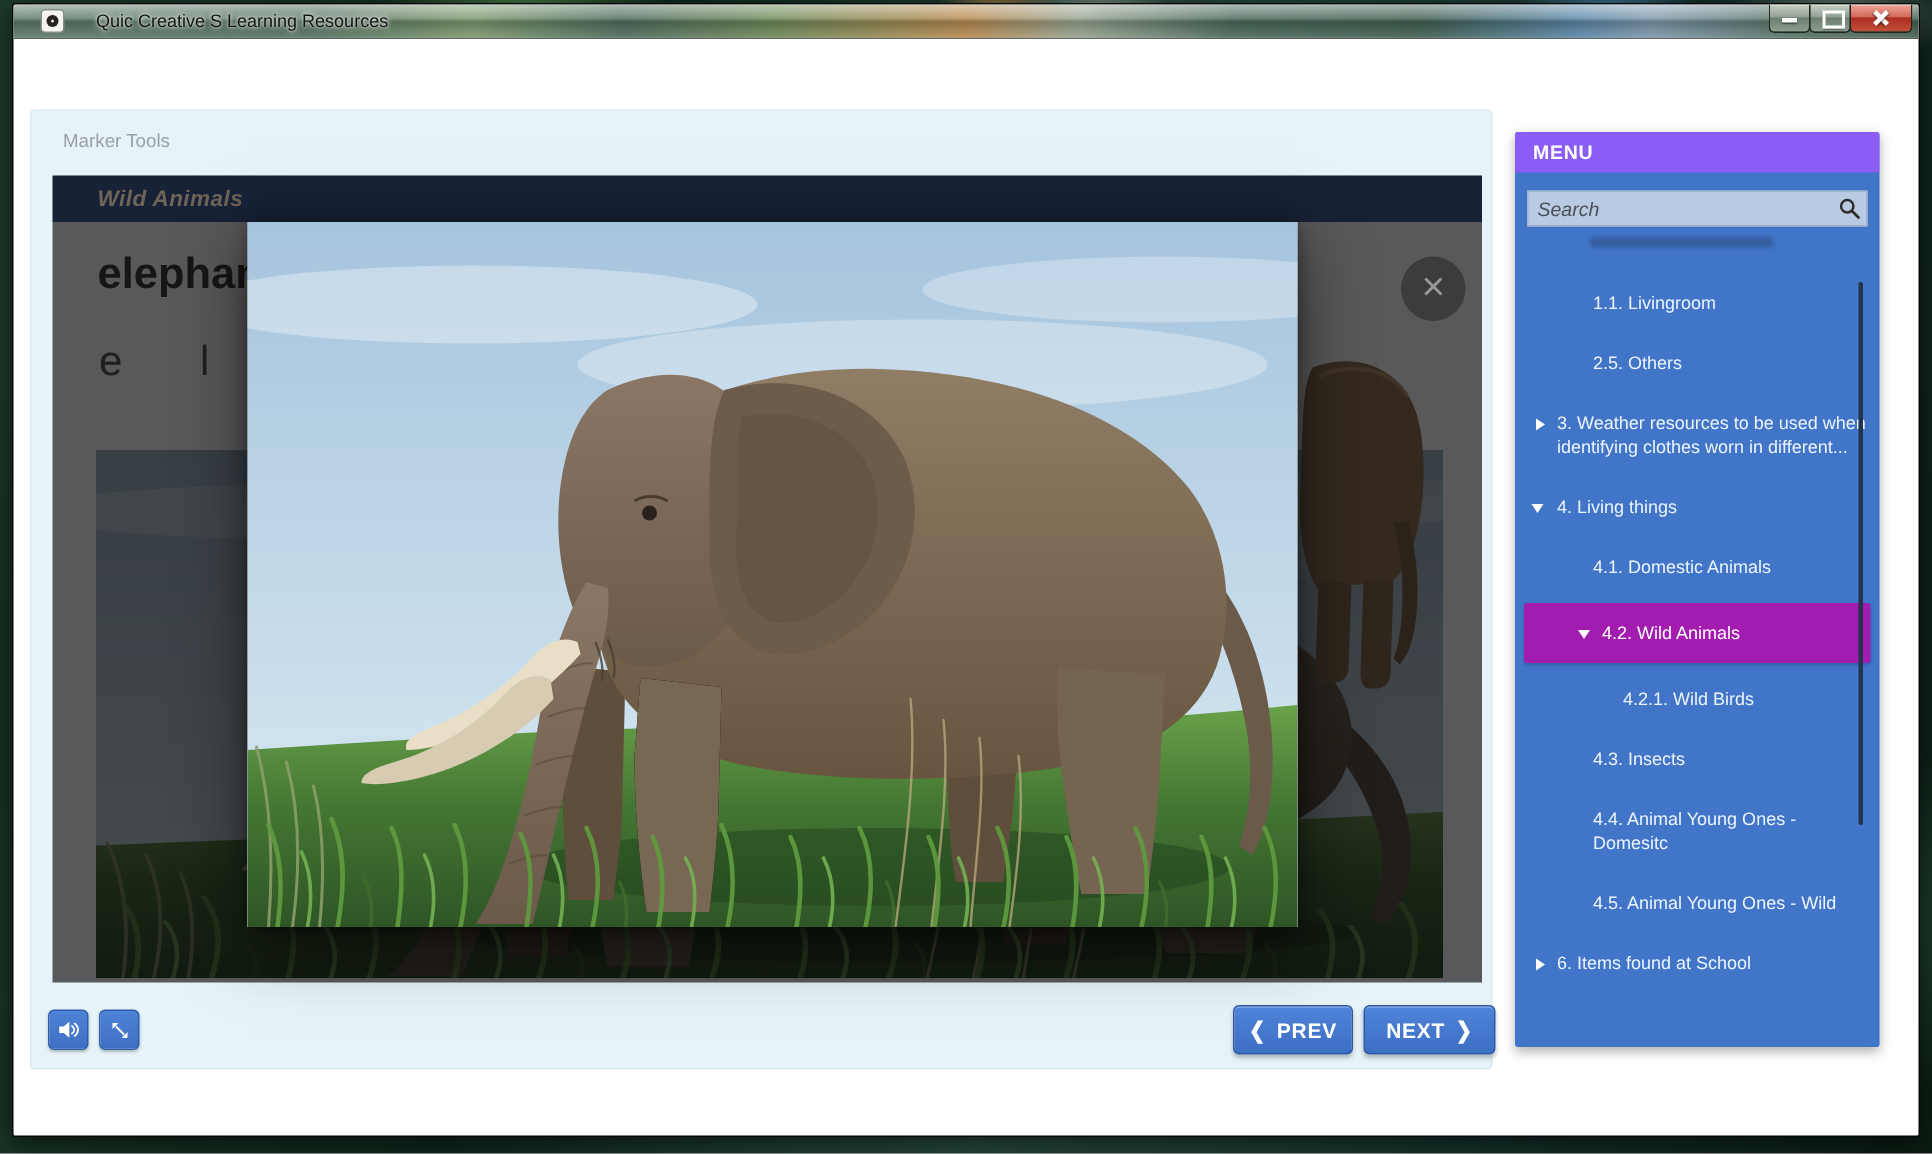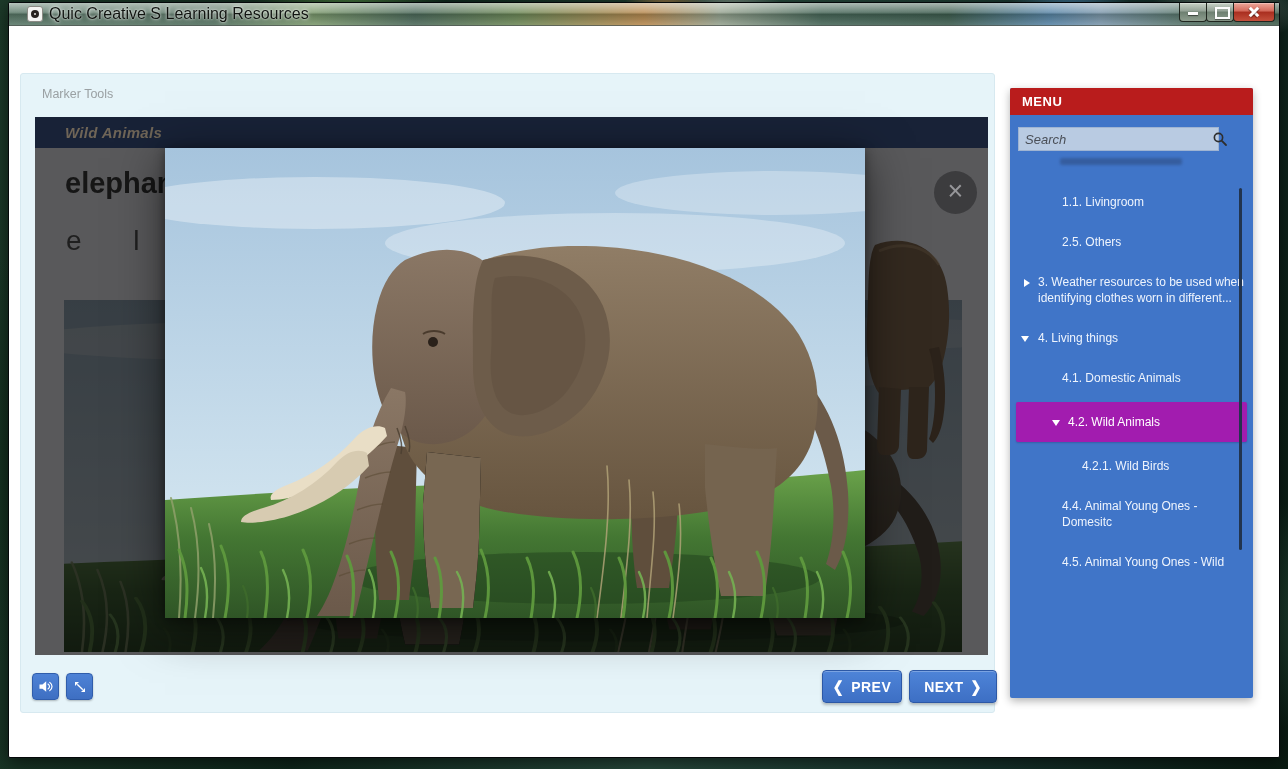--- a/index.html
+++ b/index.html
@@ -26,22 +26,22 @@
     background:
       linear-gradient(180deg, rgba(255,255,255,.55), rgba(255,255,255,.18) 42%, rgba(10,20,15,.22) 52%, rgba(255,255,255,.10)),
       linear-gradient(90deg,#5c7a6a 0%,#53705f 16%,#7d9a6e 24%,#4e6b5c 32%,#6f8a59 40%,#b98a50 50%,#97a491 56%,#49685a 64%,#3f5e50 74%,#5a86a8 82%,#7d98ac 86%,#587568 93%,#44604f 100%);
     border-bottom:1px solid rgba(10,20,14,.55); }
   .app-icon { position:absolute; left:18px; top:3px; width:16px; height:16px; background:#f4f4f2;
     border-radius:3px; border:1px solid #8a8a84; }
   .app-icon::before { content:""; position:absolute; left:3px; top:3px; width:8px; height:8px;
     border-radius:50%; background:#26221e; }
   .app-icon::after { content:""; position:absolute; left:6px; top:6px; width:2px; height:2px;
     border-radius:50%; background:#e8e8e4; }
-  .title-text { position:absolute; left:40px; top:0; height:23px; line-height:22px;
-    font-size:16px; color:#101410; text-shadow:0 0 5px rgba(255,255,255,.9), 0 0 2px rgba(255,255,255,.9); }
+  .title-text { position:absolute; left:55px; top:0; height:23px; line-height:22px;
+    font-size:12px; color:#101410; text-shadow:0 0 5px rgba(255,255,255,.9), 0 0 2px rgba(255,255,255,.9); }
   .win-controls { position:absolute; right:4px; top:0; height:19px; display:flex; }
   .wc { height:19px; border:1px solid #20261f; border-top:none; border-radius:0 0 4px 4px;
     box-shadow:0 1px 0 rgba(255,255,255,.3) inset; position:relative; margin-left:-1px;
     background:linear-gradient(180deg,#c7d1c6,#93a195 45%,#6d7f70 50%,#8d9d8e); }
   .wc-min,.wc-max { width:28px; }
   .wc-close { width:42px; background:linear-gradient(180deg,#eda79a,#d3695a 45%,#a92e1f 50%,#c4503c); }
   .wc-min::after { content:""; position:absolute; left:8px; right:8px; bottom:6px; height:3px;
     background:#fdfdfd; box-shadow:0 1px 1px rgba(0,0,0,.5); }
   .wc-max::after { content:""; position:absolute; left:8px; top:4px; width:11px; height:8px;
     border:2px solid #fdfdfd; box-shadow:0 1px 1px rgba(0,0,0,.4); }
@@ -87,24 +87,24 @@
     box-shadow:0 1px 0 rgba(255,255,255,.25) inset, 0 2px 3px rgba(0,0,0,.25);
     color:#fff; font-weight:bold; font-size:14px; letter-spacing:.5px;
     display:flex; align-items:center; justify-content:center; gap:7px; }
   .btn-prev { left:822px; width:80px; }
   .btn-next { left:909px; width:88px; }
   .nav-btn .chev { font-size:13px; font-weight:bold; transform:scaleY(1.15); }
 
   
   .menu { position:absolute; left:1010px; top:88px; width:243px; height:610px;
     background:#4075c8; border-radius:2px; box-shadow:0 3px 8px rgba(0,0,0,.3); overflow:hidden; }
-  .menu-header { position:absolute; left:0; top:0; width:100%; height:27px; background:#b91c1c;padding-left:28px; }
+  .menu-header { position:absolute; left:0; top:0; width:100%; height:27px; background:#8b5cf6;padding-left:28px; }
   .menu-header span { position:absolute; left:12px; top:0; line-height:27px; color:#fff;
     font-weight:bold; font-size:13px; letter-spacing:.5px; }
-  .menu-search { position:absolute; left:8px; top:39px; width:201px; height:24px;
+  .menu-search { position:absolute; left:8px; top:39px; width:227px; height:24px;
     background:#b9cbe2; border:1px solid #9fb4d2; display:flex; align-items:center; }
   .menu-search input { flex:1; height:100%; background:transparent; border:none; outline:none;
     font-family:"Liberation Sans", sans-serif; font-style:italic; font-size:13px; color:#3c3c3c; padding:0 6px; }
   .menu-search input::placeholder { color:#4a4f57; font-style:italic; }
   .menu-search .sicon { width:22px; height:18px; flex:0 0 auto; }
   .menu-smudge { position:absolute; left:50px; top:70px; width:122px; height:7px;
     background:#2d4a7e; opacity:.55; filter:blur(1.5px); border-radius:2px; }
   .menu-list { position:absolute; left:0; top:86px; width:100%; padding-top:8px; }
   .mi { position:relative; font-size:12px; line-height:16px; color:#eef4fd;
     padding:12px 12px 12px 52px; }
@@ -309,19 +309,21 @@
     </div>
     <div class="menu-smudge"></div>
     <div class="menu-list">
         <div class="mi lv2"><span>1.1. Livingroom</span></div>
         <div class="mi lv2"><span>2.5. Others</span></div>
         <div class="mi lv1"><span class="arr right"></span><span>3. Weather resources to be used when identifying clothes worn in different...</span></div>
         <div class="mi lv1"><span class="arr down"></span><span>4. Living things</span></div>
         <div class="mi lv2"><span>4.1. Domestic Animals</span></div>
         <div class="mi lv2 sel"><span class="arr down"></span><span>4.2. Wild Animals</span></div>
         <div class="mi lv3"><span>4.2.1. Wild Birds</span></div>
+        <div class="mi lv2"><span>4.3. Insects</span></div>
         <div class="mi lv2"><span>4.4. Animal Young Ones - Domesitc</span></div>
         <div class="mi lv2"><span>4.5. Animal Young Ones - Wild</span></div>
+        <div class="mi lv1"><span class="arr right"></span><span>6. Items found at School</span></div>
       </div>
     <div class="menu-scroll"></div>
   </div>
 
 </div>
 
 </body></html>

